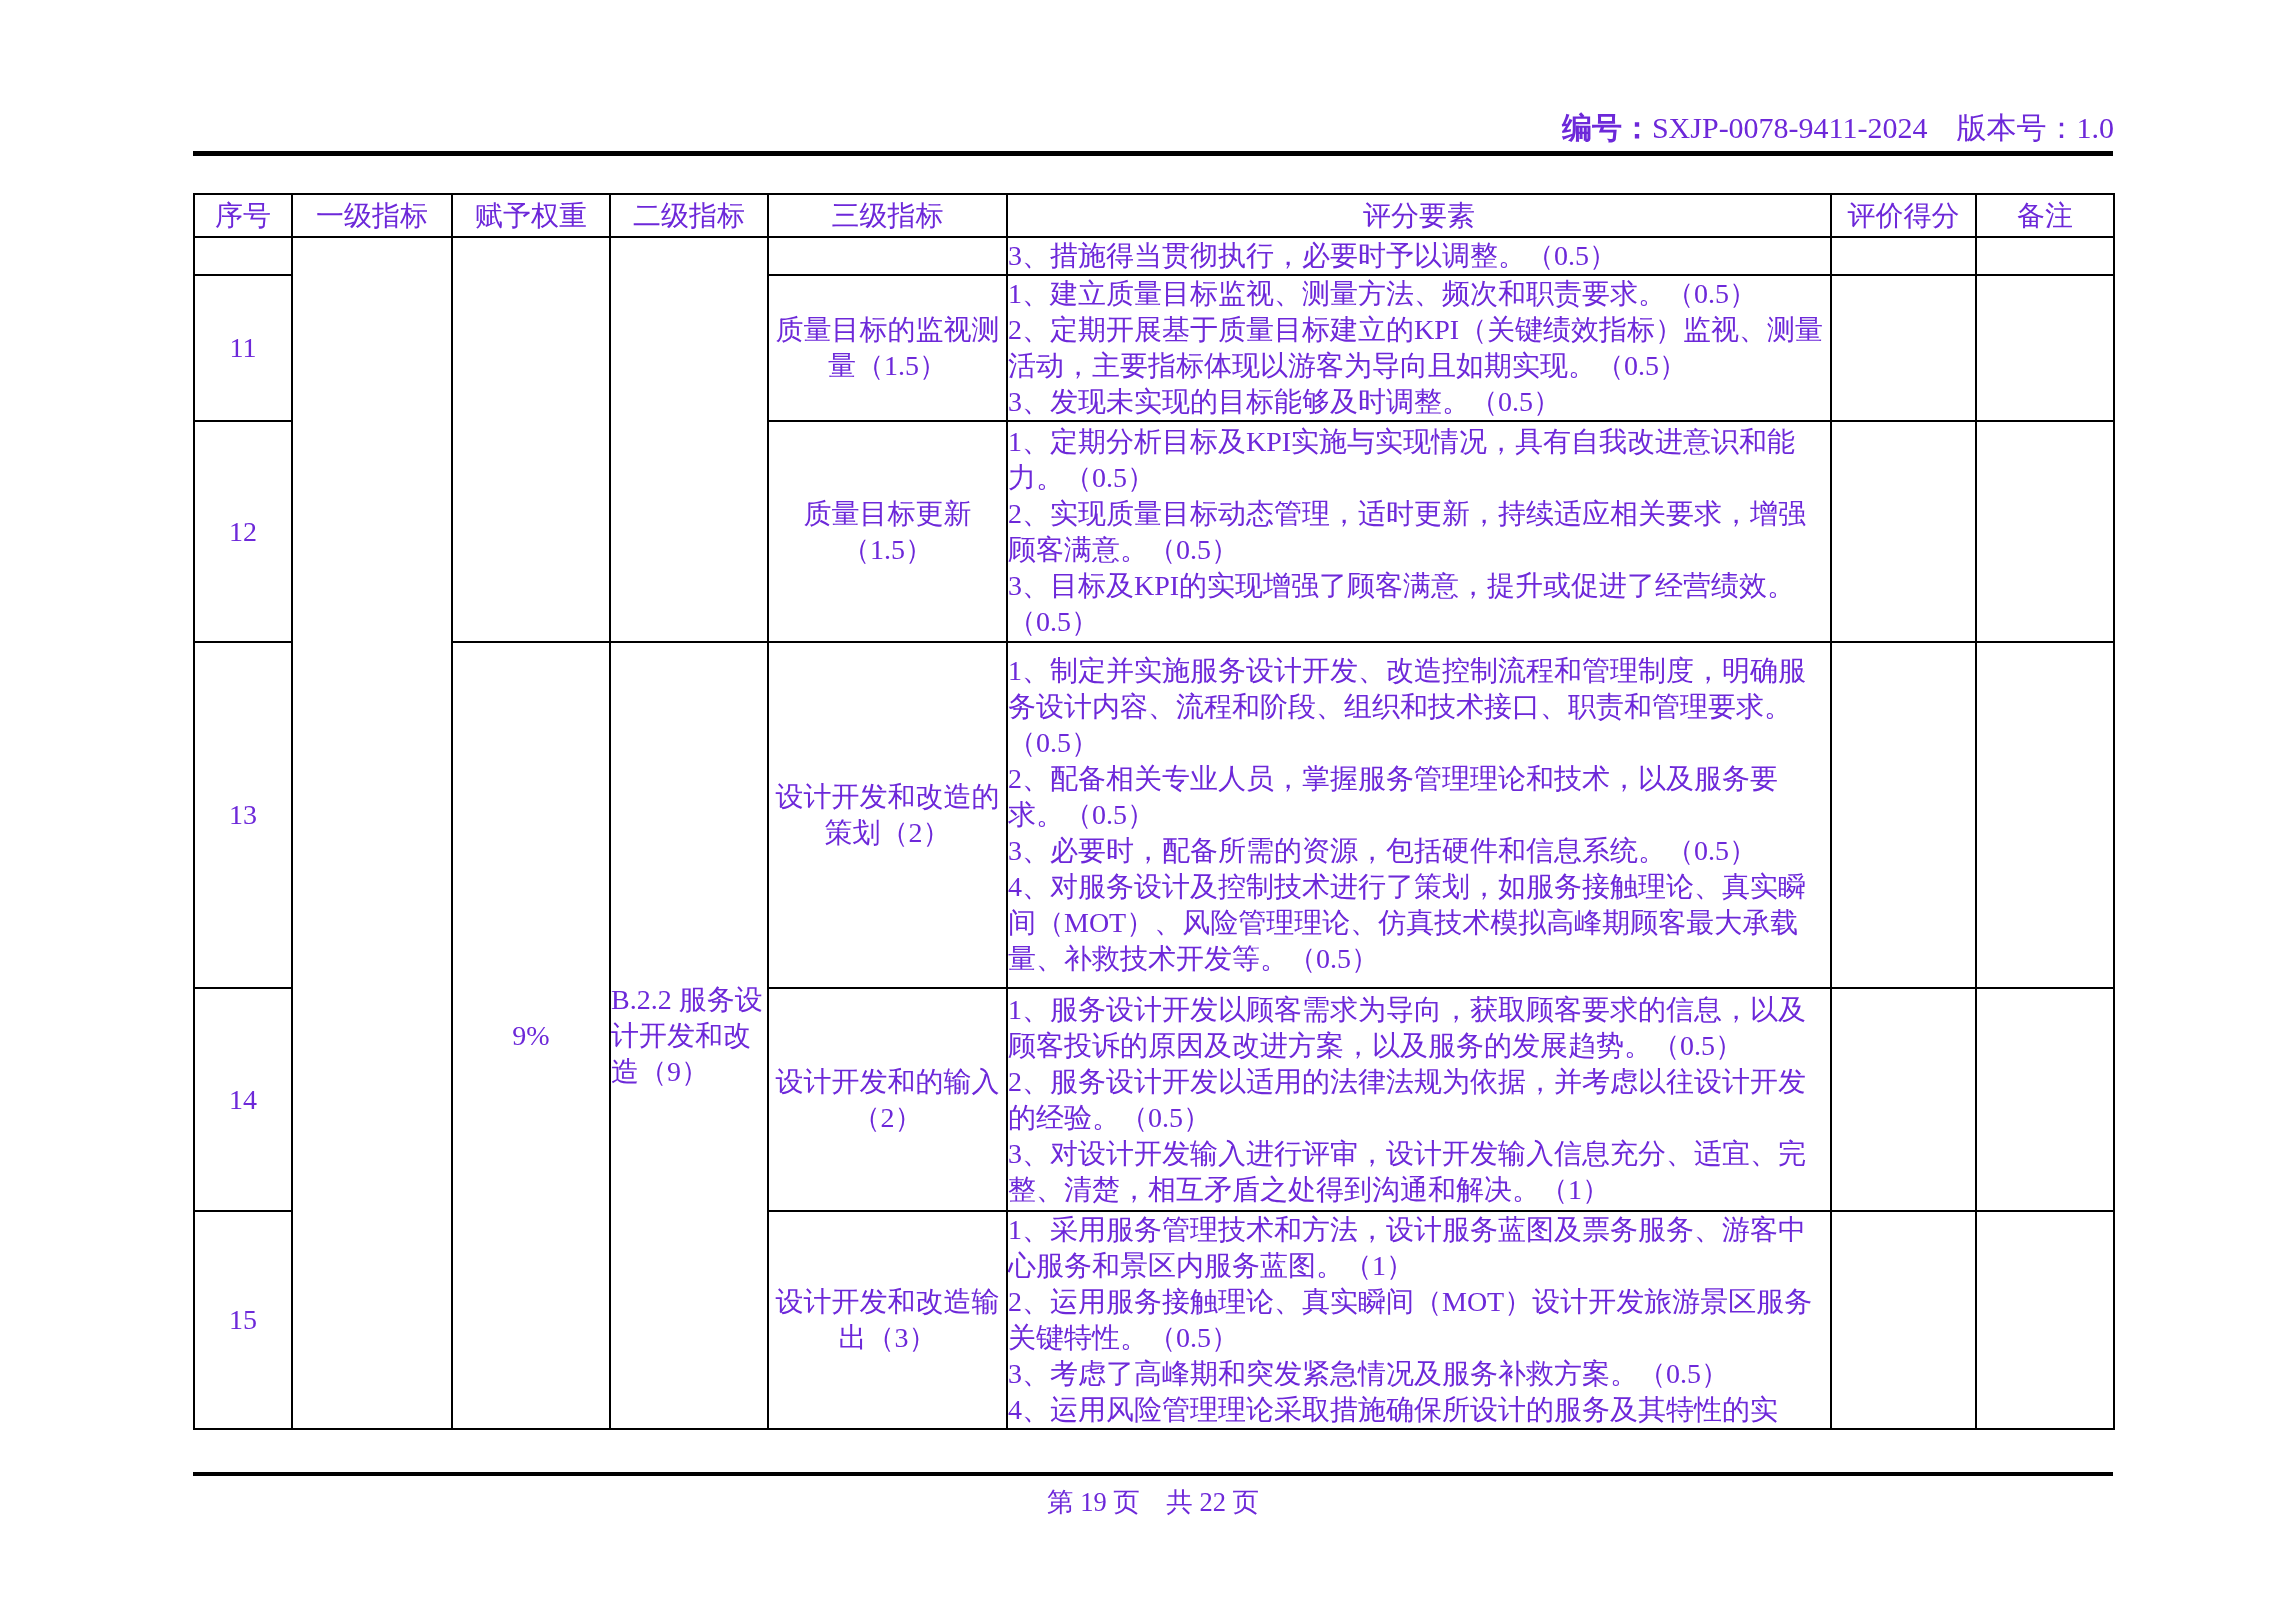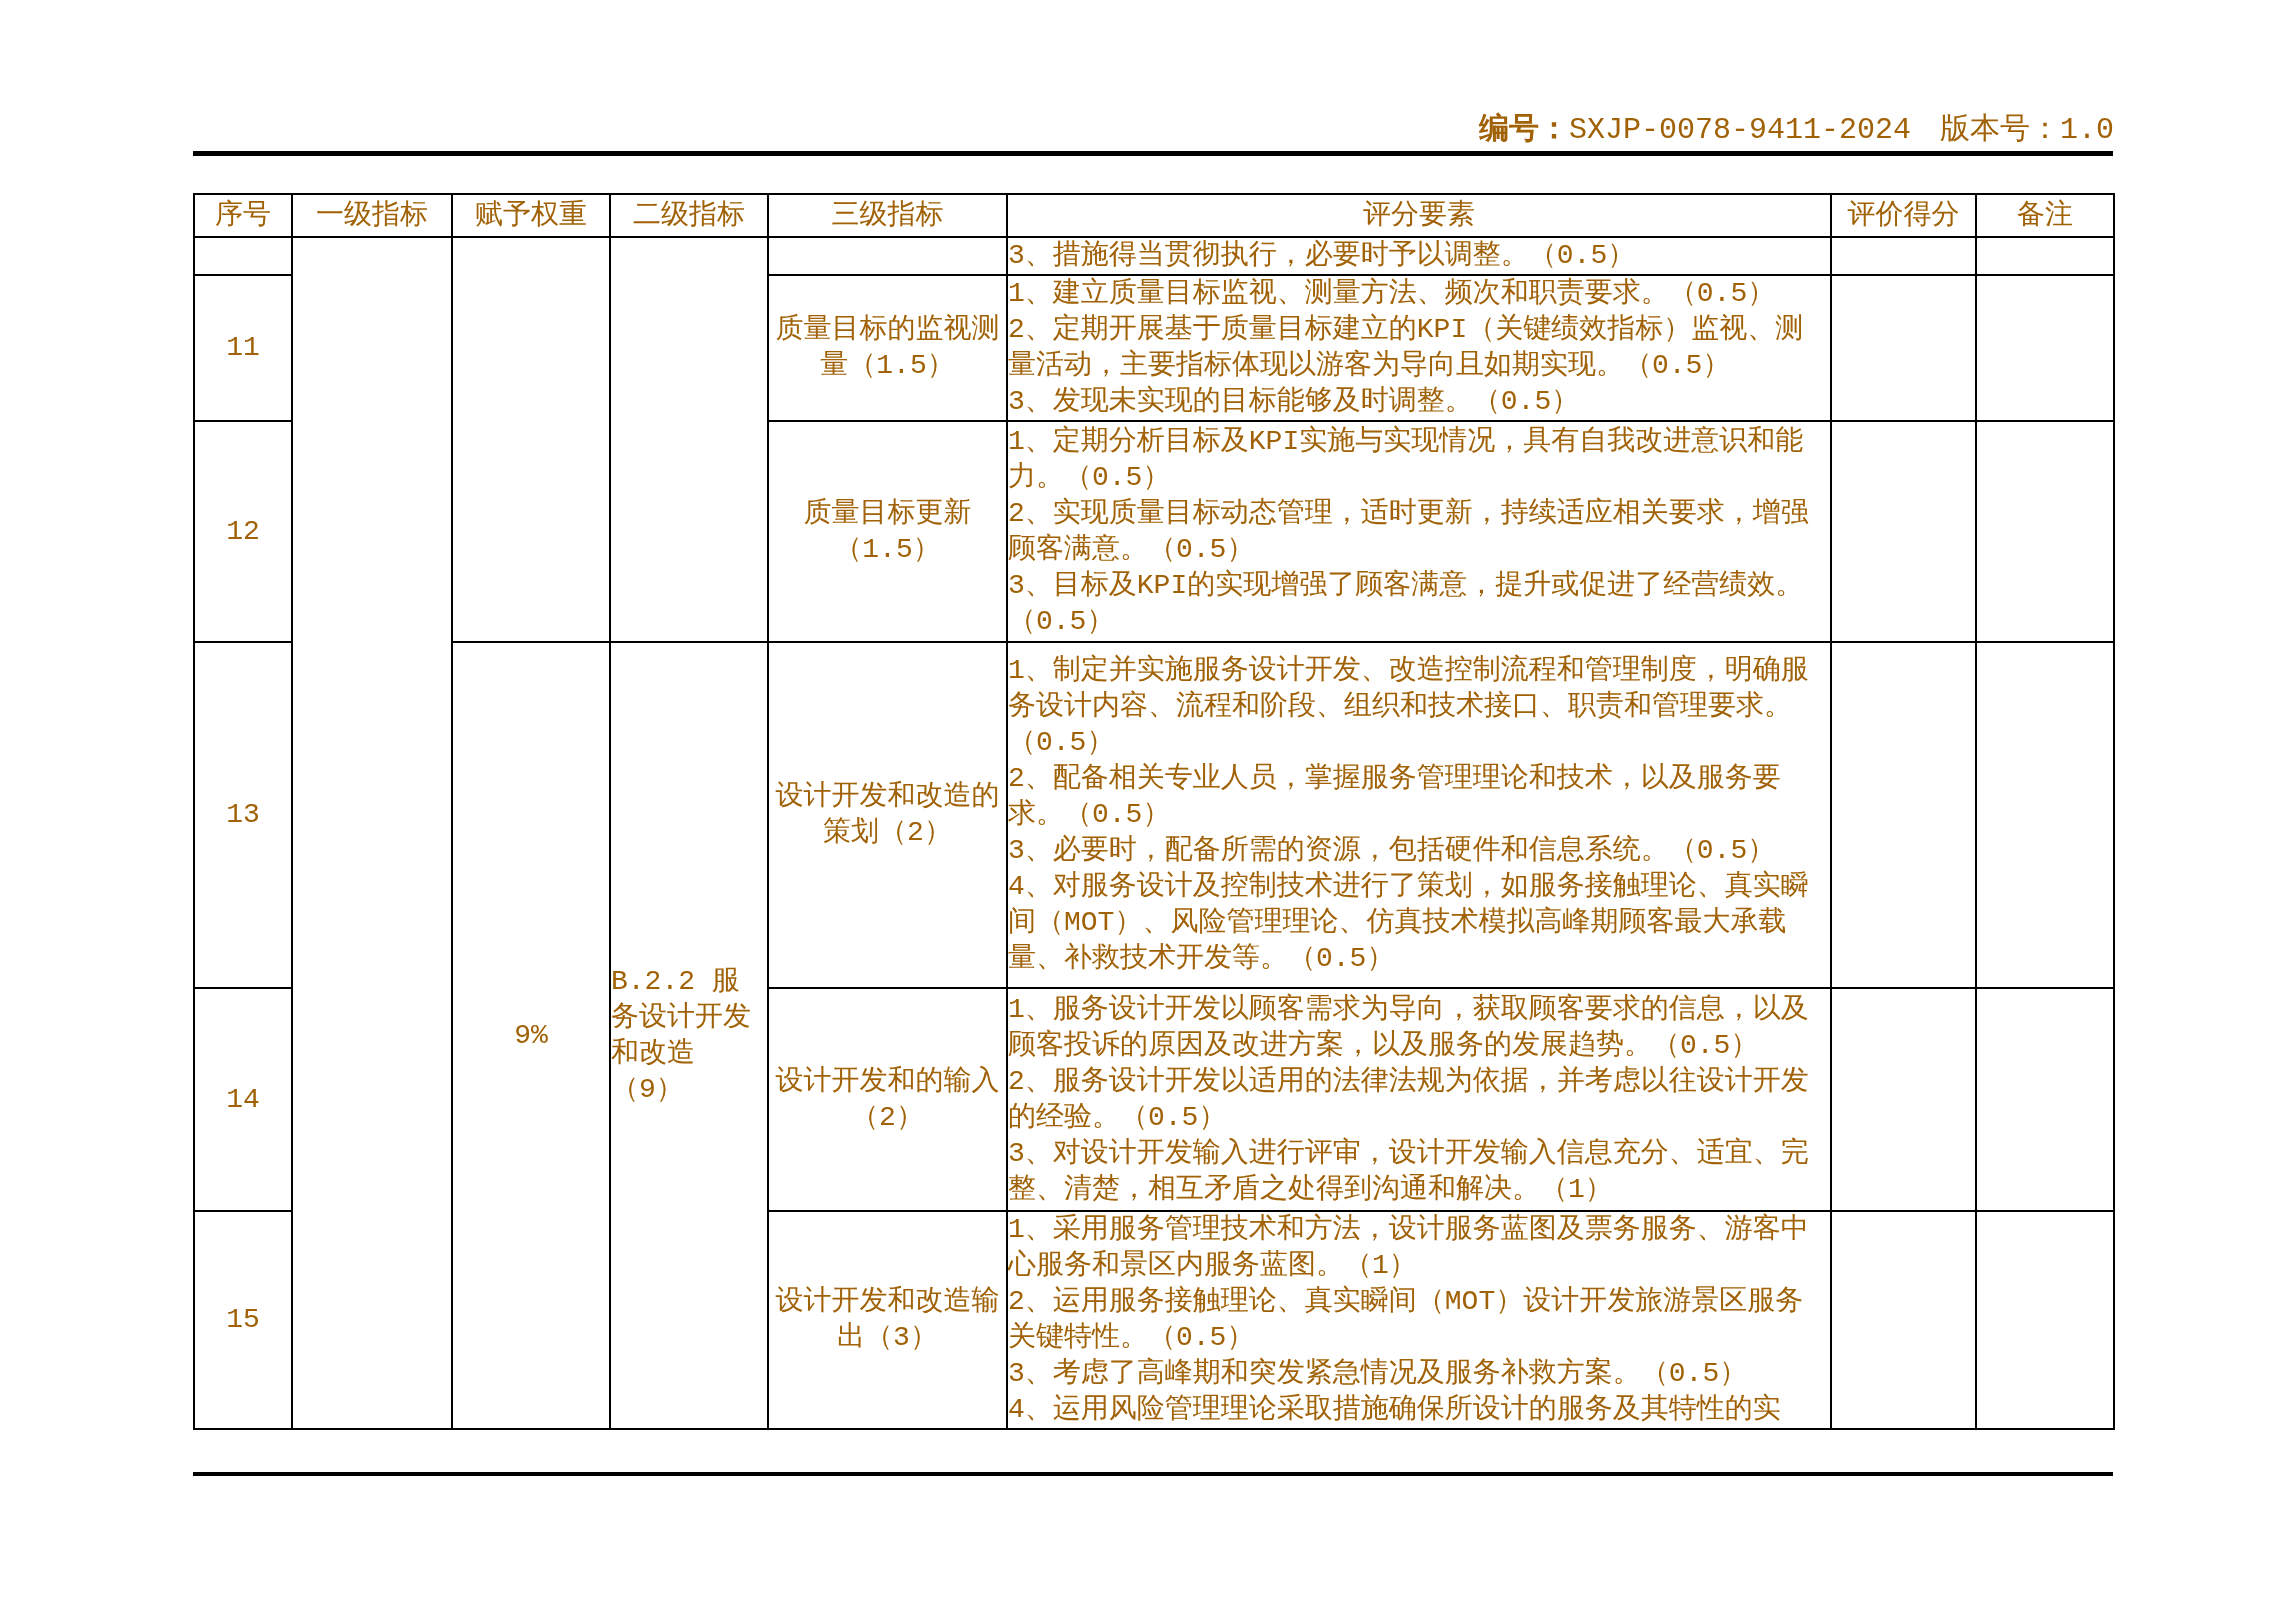--- a/index.html
+++ b/index.html
@@ -1,21 +1,21 @@
 <!DOCTYPE html>
 <html><head>
 <meta charset="utf-8">
 <style>
   html,body{margin:0;padding:0;background:#ffffff;}
   .page{
     position:relative;
     width:2293px;height:1621px;
     background:#ffffff;
-    color:#a16207;
-    font-family:Liberation Mono, monospace;
+    color:#6d28d9;
+    font-family:Liberation Serif, serif;
     overflow:hidden;
   }
   .doc-header{
     position:absolute;
     top:108px;right:179px;
     font-size:30px;
     white-space:nowrap;
   }
   .doc-header .num-label{font-weight:bold;}
   .doc-header .ver-label{margin-left:29px;}
@@ -164,15 +164,16 @@
         <p>4、运用风险管理理论采取措施确保所设计的服务及其特性的实</p>
       </td>
       <td class="c-score"></td>
       <td class="c-note"></td>
     </tr>
   </tbody>
     </table>
 
   <div class="rule rule-bottom"></div>
 
+  <div class="footer-text">第 19 页　共 22 页</div>
 
 </div>
 
 
 </body></html>

